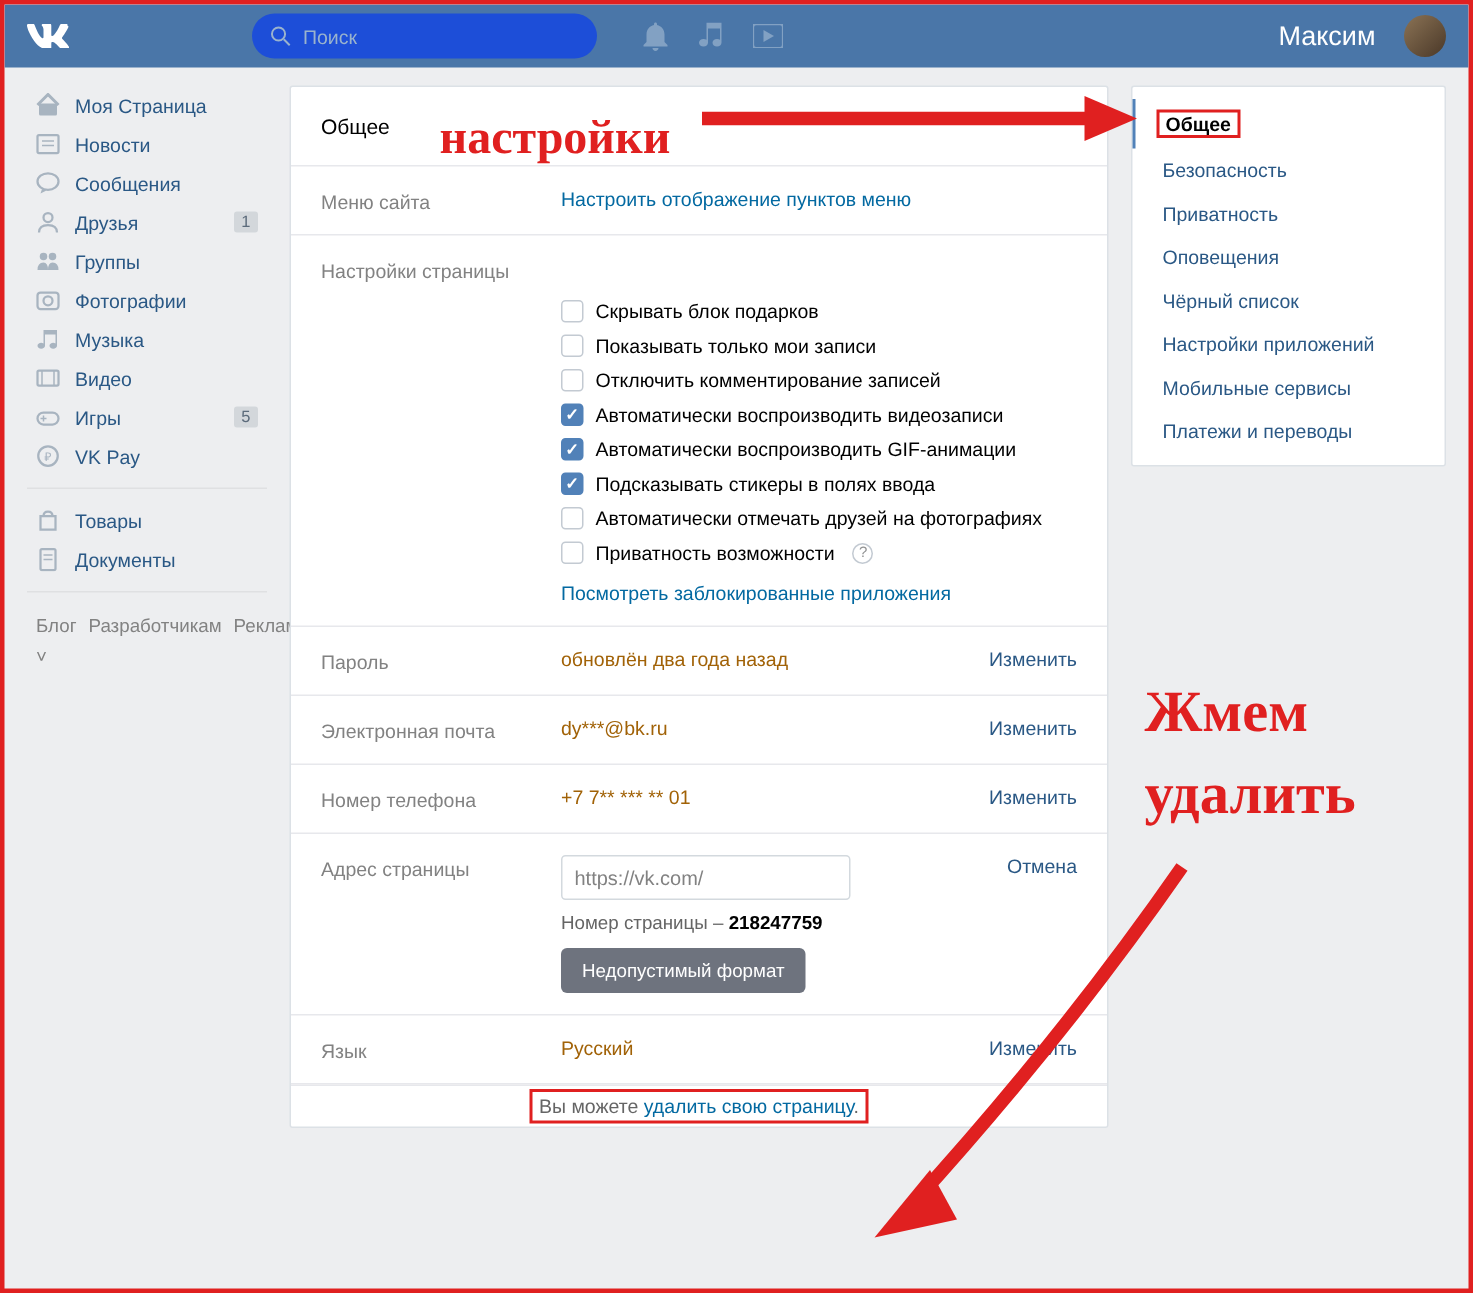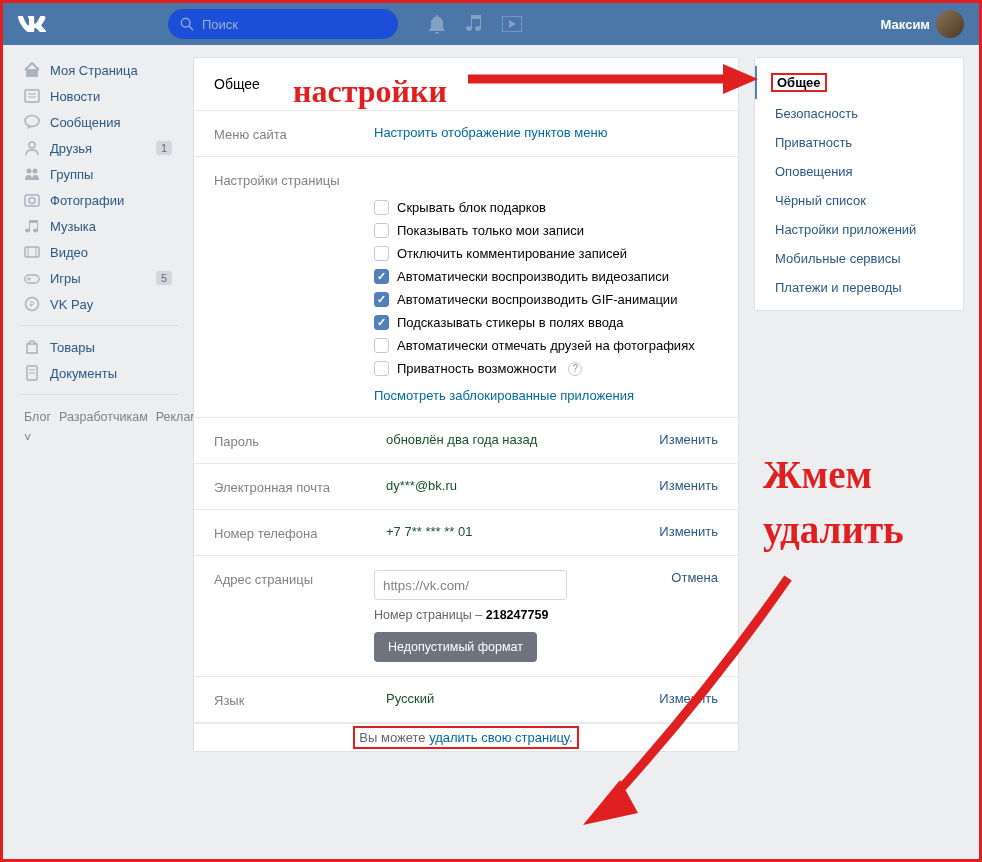--- a/index.html
+++ b/index.html
@@ -5,42 +5,42 @@
 * { margin: 0; padding: 0; box-sizing: border-box; font-family: -apple-system, BlinkMacSystemFont, Arial, sans-serif; }
 body { background: #edeef0; font-size: 13px; color: #000; width: 982px; height: 862px; overflow: hidden; position: relative; border: 3px solid #e02020; }
 
 .header { height: 42px; background: #4a76a8; display: flex; align-items: center; padding: 0 15px; position: relative; }
 .logo { width: 30px; height: 30px; margin-right: 120px; display: flex; align-items: center; }
 .logo svg { fill: #fff; }
 .search { flex: 0 0 230px; height: 30px; background: #1d4ed8; border-radius: 15px; display: flex; align-items: center; padding: 0 12px; color: #9ab3cd; }
 .search svg { margin-right: 8px; }
 .header-icons { display: flex; gap: 20px; margin-left: 30px; align-items: center; }
 .header-icons svg { fill: #82a1c3; cursor: pointer; }
-.header-user { margin-left: auto; display: flex; align-items: center; gap: 6px; color: #fff; font-size: 13px; font-weight: bold; }
+.header-user { margin-left: auto; display: flex; align-items: center; gap: 19px; color: #fff; font-size: 18px; }
 .avatar { width: 28px; height: 28px; border-radius: 50%; background: linear-gradient(135deg, #8b7355, #4a3828); }
 
 .container { display: flex; padding: 12px 15px; gap: 15px; }
 
 .left-nav { width: 160px; flex-shrink: 0; }
 .nav-item { display: flex; align-items: center; padding: 5px 6px; color: #2a5885; cursor: pointer; border-radius: 3px; position: relative; }
 .nav-item svg { margin-right: 10px; fill: #a8b4c0; flex-shrink: 0; }
 .nav-badge { position: absolute; right: 6px; background: #d3d7db; color: #5c6b7b; font-size: 11px; padding: 1px 5px; border-radius: 2px; font-weight: 500; }
 .nav-sep { border-top: 1px solid #dfe0e2; margin: 8px 0; }
 .nav-footer { color: #828282; font-size: 12.5px; line-height: 1.7; padding: 4px 6px; }
 .nav-footer span { margin-right: 8px; cursor: pointer; }
 
 .main { flex: 1; background: #fff; border: 1px solid #dce1e6; border-radius: 2px; max-width: 550px; }
 .main-header { padding: 18px 20px; border-bottom: 1px solid #e7e8ec; font-weight: 400; font-size: 14px; }
 .row { display: flex; padding: 14px 20px; border-bottom: 1px solid #e7e8ec; align-items: flex-start; }
 .row:last-child { border-bottom: none; }
 .row-label { width: 160px; color: #828282; flex-shrink: 0; padding-top: 2px; }
 .row-content { flex: 1; }
 .row-link { color: #0369a1; cursor: pointer; }
 .row-action { color: #2a5885; cursor: pointer; margin-left: auto; padding-left: 15px; }
-.row-value { color: #14532d; margin-left: 12px; }
+.row-value { color: #a16207; }
 .cb-list { display: flex; flex-direction: column; gap: 8px; margin-top: 29px; }
 .cb { display: flex; align-items: center; gap: 8px; cursor: pointer; }
 .cb-box { width: 15px; height: 15px; border: 1px solid #c3cad2; border-radius: 3px; display: flex; align-items: center; justify-content: center; background: #fff; flex-shrink: 0; }
 .cb-box.checked { background: #5181b8; border-color: #5181b8; }
 .cb-box.checked::after { content: "✓"; color: #fff; font-size: 11px; font-weight: bold; }
 .help-icon { width: 14px; height: 14px; border: 1px solid #c3cad2; border-radius: 50%; display: inline-flex; align-items: center; justify-content: center; font-size: 10px; color: #929394; margin-left: 4px; }
 .url-input { width: 193px; height: 30px; border: 1px solid #d3d9de; border-radius: 3px; padding: 0 8px; color: #828282; margin-bottom: 8px; }
 .page-num { color: #656565; font-size: 12.5px; margin-bottom: 10px; }
 .page-num b { color: #000; font-weight: 600; }
 .btn-invalid { background: #0f172a; color: #fff; border: none; padding: 8px 14px; border-radius: 4px; font-size: 12.5px; opacity: 0.6; cursor: not-allowed; }

